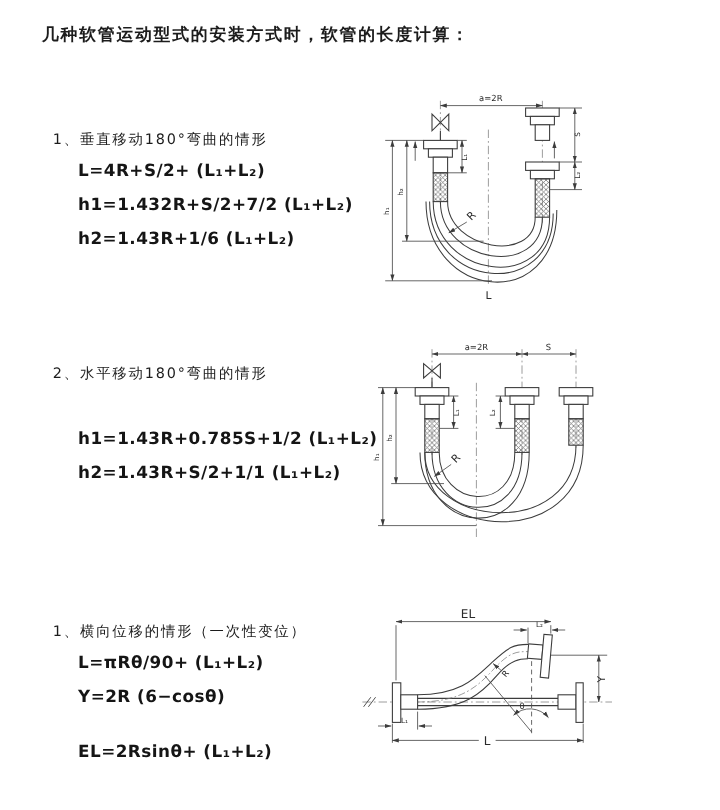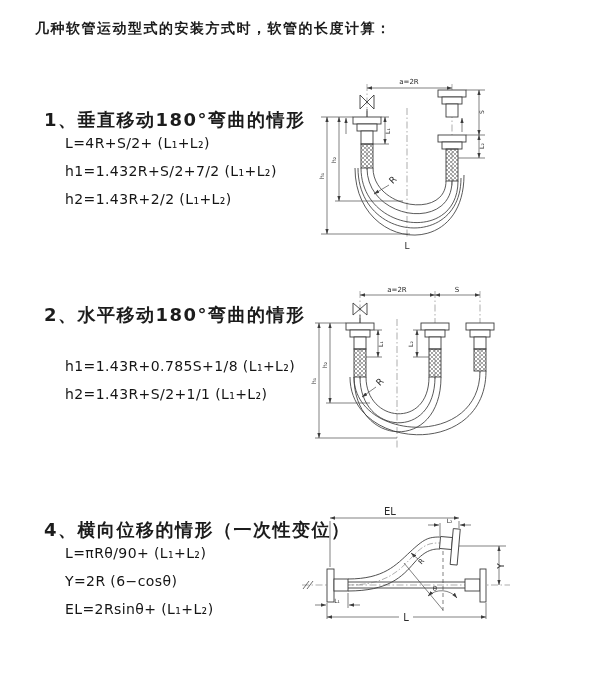--- a/index.html
+++ b/index.html
@@ -1,47 +1,47 @@
 <!DOCTYPE html>
 <html><head>
 <meta charset="utf-8">
 <style>
   html,body{margin:0;padding:0;background:#f4f4f4;}
   #page{position:relative;width:600px;height:675px;background:#ffffff;overflow:hidden;
         font-family:"DejaVu Sans","Liberation Sans",sans-serif;color:#1c1c1c;}
   .title{position:absolute;left:35px;top:20px;font-size:14px;font-weight:700;letter-spacing:1.5px;}
-  .sec-heading{position:absolute;font-size:18px;font-weight:700;letter-spacing:1.5px;}
-  .formula{position:absolute;font-size:14px;font-weight:400;letter-spacing:0.4px;color:#151515;}
+  .sec-heading{position:absolute;font-size:12px;font-weight:400;letter-spacing:1.5px;}
+  .formula{position:absolute;font-size:14px;font-weight:700;letter-spacing:0.4px;color:#151515;}
   svg{position:absolute;overflow:visible;}
   svg text{font-family:"DejaVu Sans",sans-serif;fill:#2a2a2a;}
   .lbl{font-size:7px;}
   .lbl-s{font-size:6px;}
   .lbl-m{font-size:9px;}
   .lbl-b{font-size:10px;}
 </style>
 </head>
 <body>
 
 <div id="page">
 
   <div class="title">几种软管运动型式的安装方式时，软管的长度计算：</div>
 
   <div class="sec-heading" style="left:44px;top:108px">1、垂直移动180°弯曲的情形</div>
   <div class="formula" style="left:65px;top:135px">L=4R+S/2+ (L₁+L₂)</div>
   <div class="formula" style="left:65px;top:163px">h1=1.432R+S/2+7/2 (L₁+L₂)</div>
-  <div class="formula" style="left:65px;top:191px">h2=1.43R+2/2 (L₁+L₂)</div>
+  <div class="formula" style="left:65px;top:191px">h2=1.43R+1/6 (L₁+L₂)</div>
 
   <div class="sec-heading" style="left:44px;top:303px">2、水平移动180°弯曲的情形</div>
-  <div class="formula" style="left:65px;top:358px">h1=1.43R+0.785S+1/8 (L₁+L₂)</div>
+  <div class="formula" style="left:65px;top:358px">h1=1.43R+0.785S+1/2 (L₁+L₂)</div>
   <div class="formula" style="left:65px;top:386px">h2=1.43R+S/2+1/1 (L₁+L₂)</div>
 
-  <div class="sec-heading" style="left:44px;top:518px">4、横向位移的情形（一次性变位）</div>
+  <div class="sec-heading" style="left:44px;top:518px">1、横向位移的情形（一次性变位）</div>
   <div class="formula" style="left:65px;top:545px">L=πRθ/90+ (L₁+L₂)</div>
   <div class="formula" style="left:65px;top:573px">Y=2R (6−cosθ)</div>
-  <div class="formula" style="left:65px;top:601px">EL=2Rsinθ+ (L₁+L₂)</div>
+  <div class="formula" style="left:65px;top:619px">EL=2Rsinθ+ (L₁+L₂)</div>
 
   <svg style="left:315px;top:70px" width="265" height="190" viewBox="0 0 265 190">
     <defs>
       <pattern id="br1" width="4" height="4" patternUnits="userSpaceOnUse">
         <path d="M0,4 L4,0 M0,0 L4,4" stroke="#6a6a6a" stroke-width="0.6" fill="none"></path>
       </pattern>
       <marker id="ar1" viewBox="0 0 10 8" refX="9.5" refY="4" markerWidth="8" markerHeight="6.4" orient="auto-start-reverse">
         <path d="M0,0.9 L10,4 L0,7.1 z" fill="#3c3c3c"></path>
       </marker>
     </defs>

